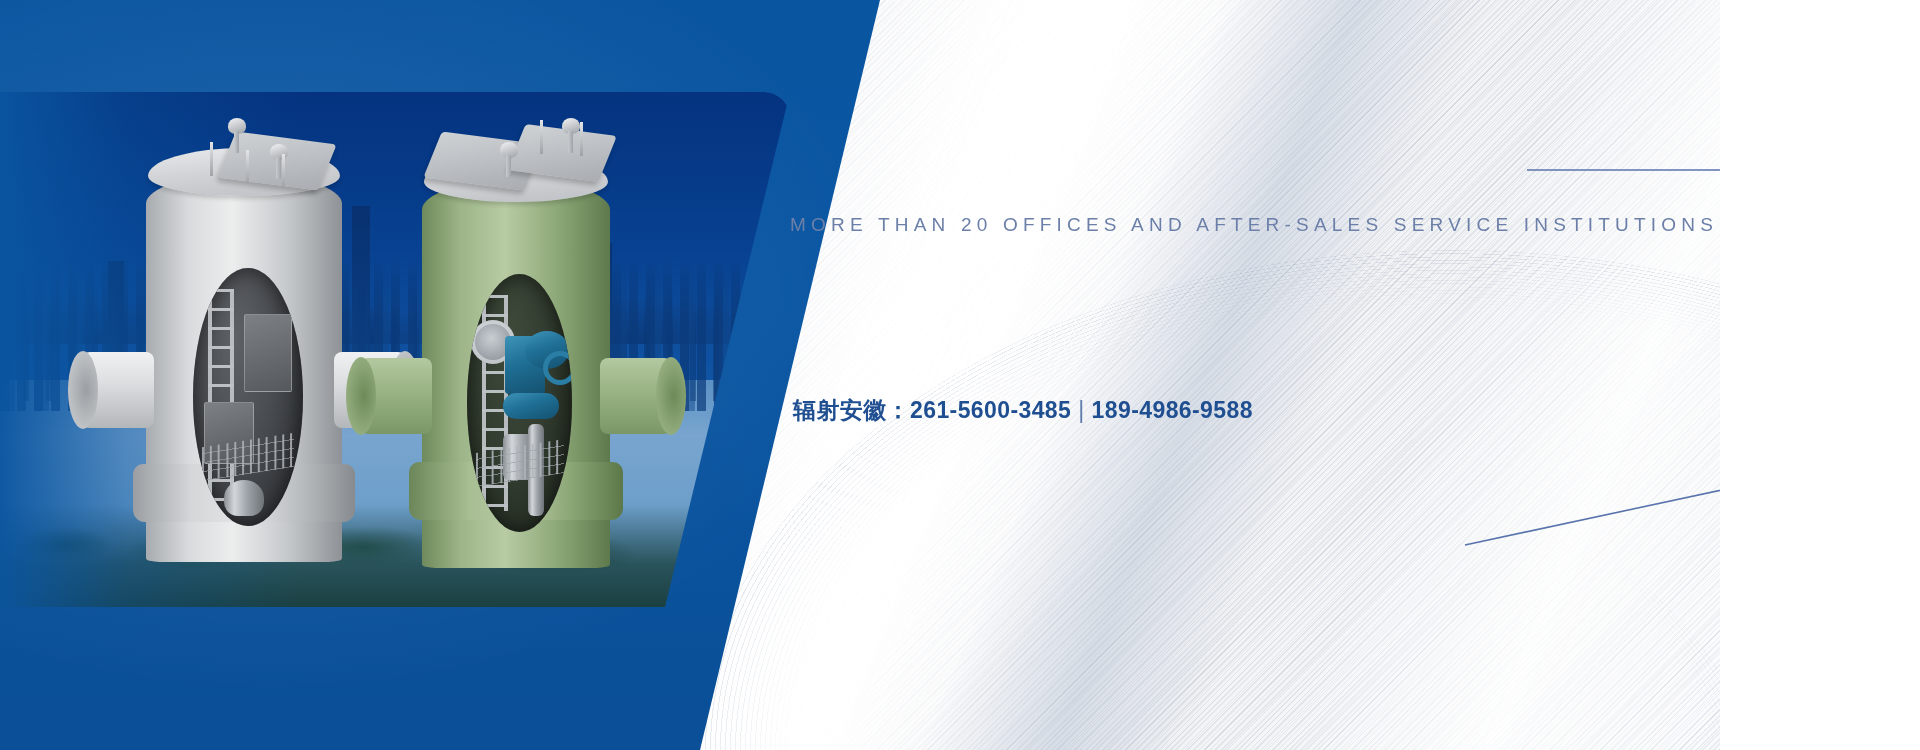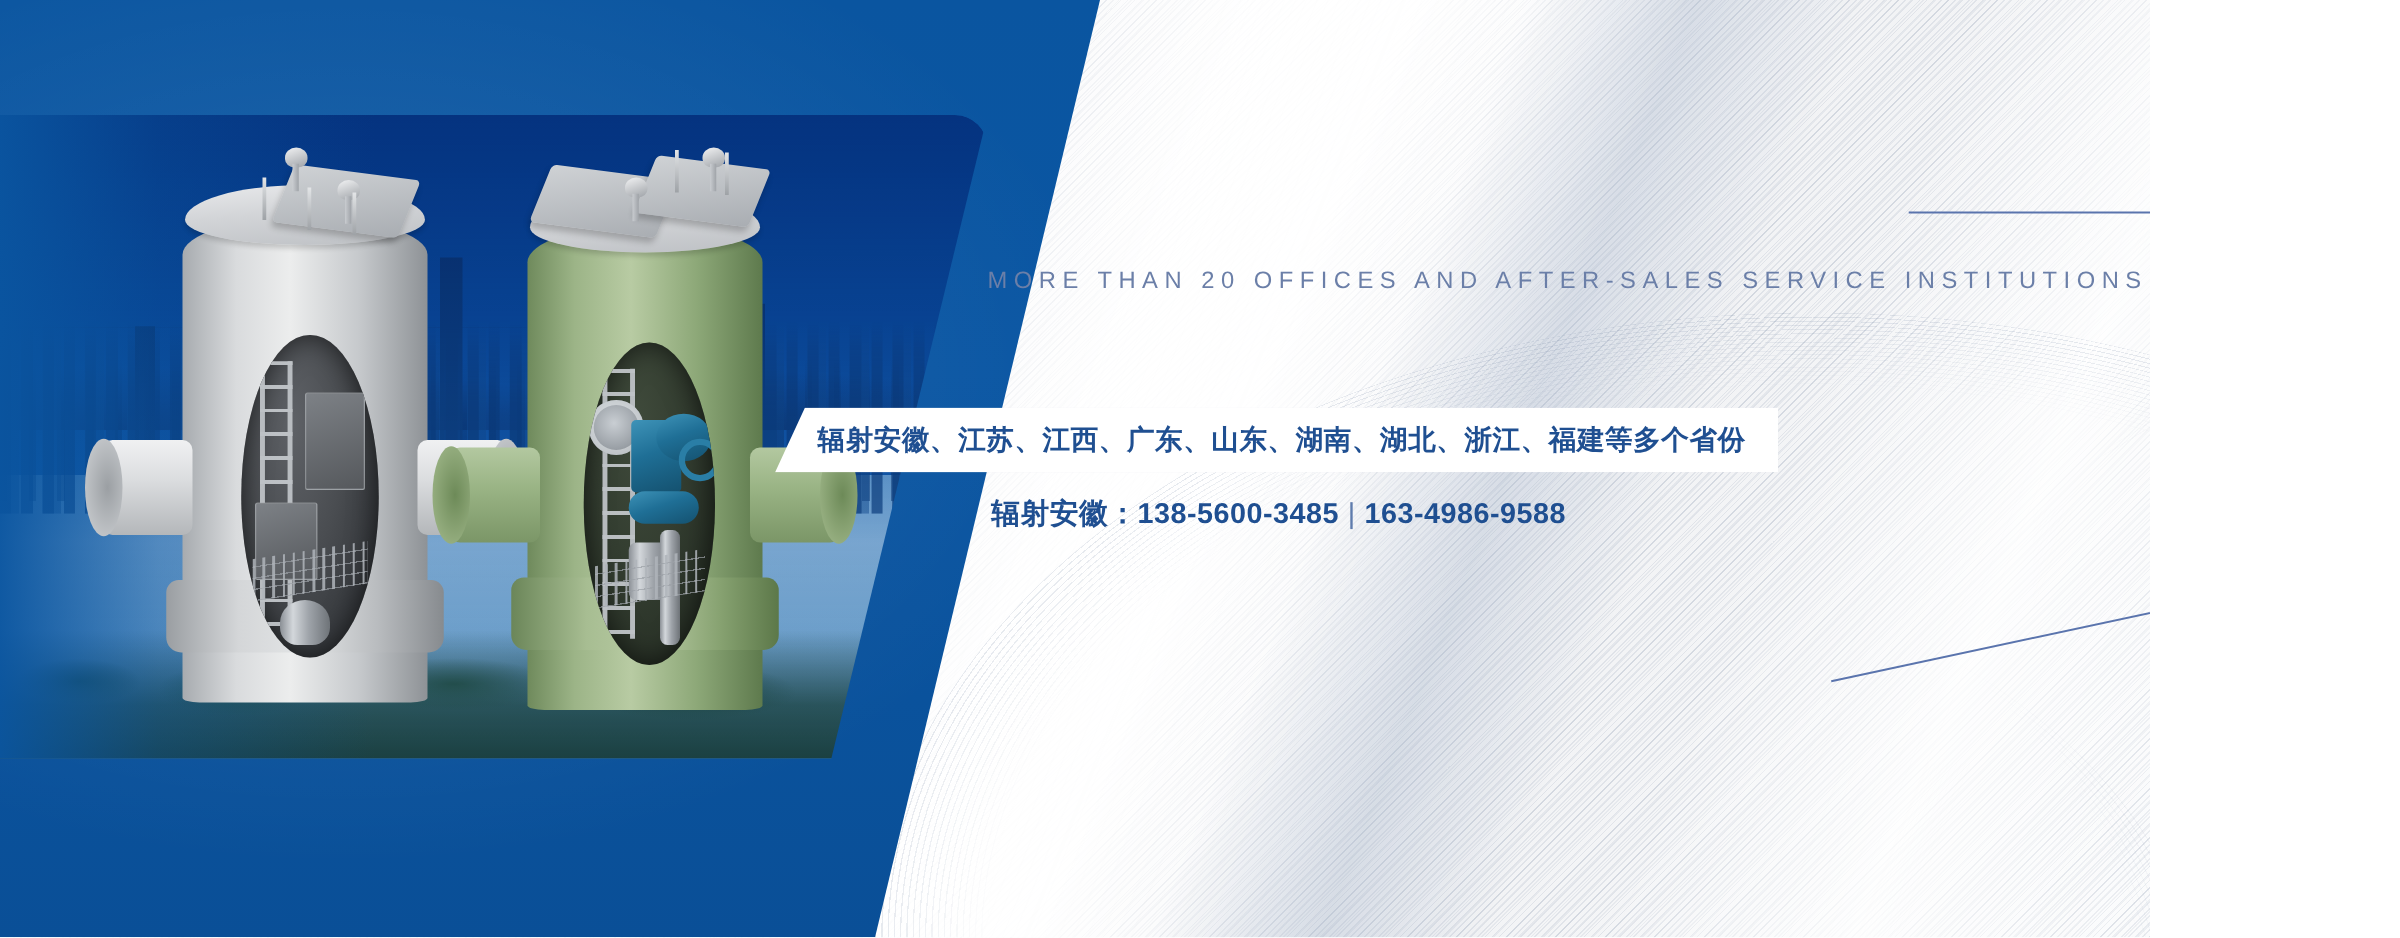--- a/index.html
+++ b/index.html
@@ -439,21 +439,18 @@
         <div class="cyl" style="left:58%; top:58%; width:16px; height:92px;"></div>
         <div class="grate"></div>
       </div>
     </div>
 
   </div>
 
   <div class="eng-line">MORE THAN 20 OFFICES AND AFTER-SALES SERVICE INSTITUTIONS</div>
 
 
-  <div class="sub-bar">
-    <span class="txt">辐射安徽、江苏、江西、广东、山东、湖南、湖北、浙江、福建等多个省份</span>
+
+  <div class="hotline">
+    <span>辐射安徽：</span><span>261-5600-3485</span><span class="sep">|</span><span>189-4986-9588</span>
   </div>
 
-  <div class="hotline">
-    <span>辐射安徽：</span><span>138-5600-3485</span><span class="sep">|</span><span>163-4986-9588</span>
-  </div>
-
 </div>
 
 </body></html>

